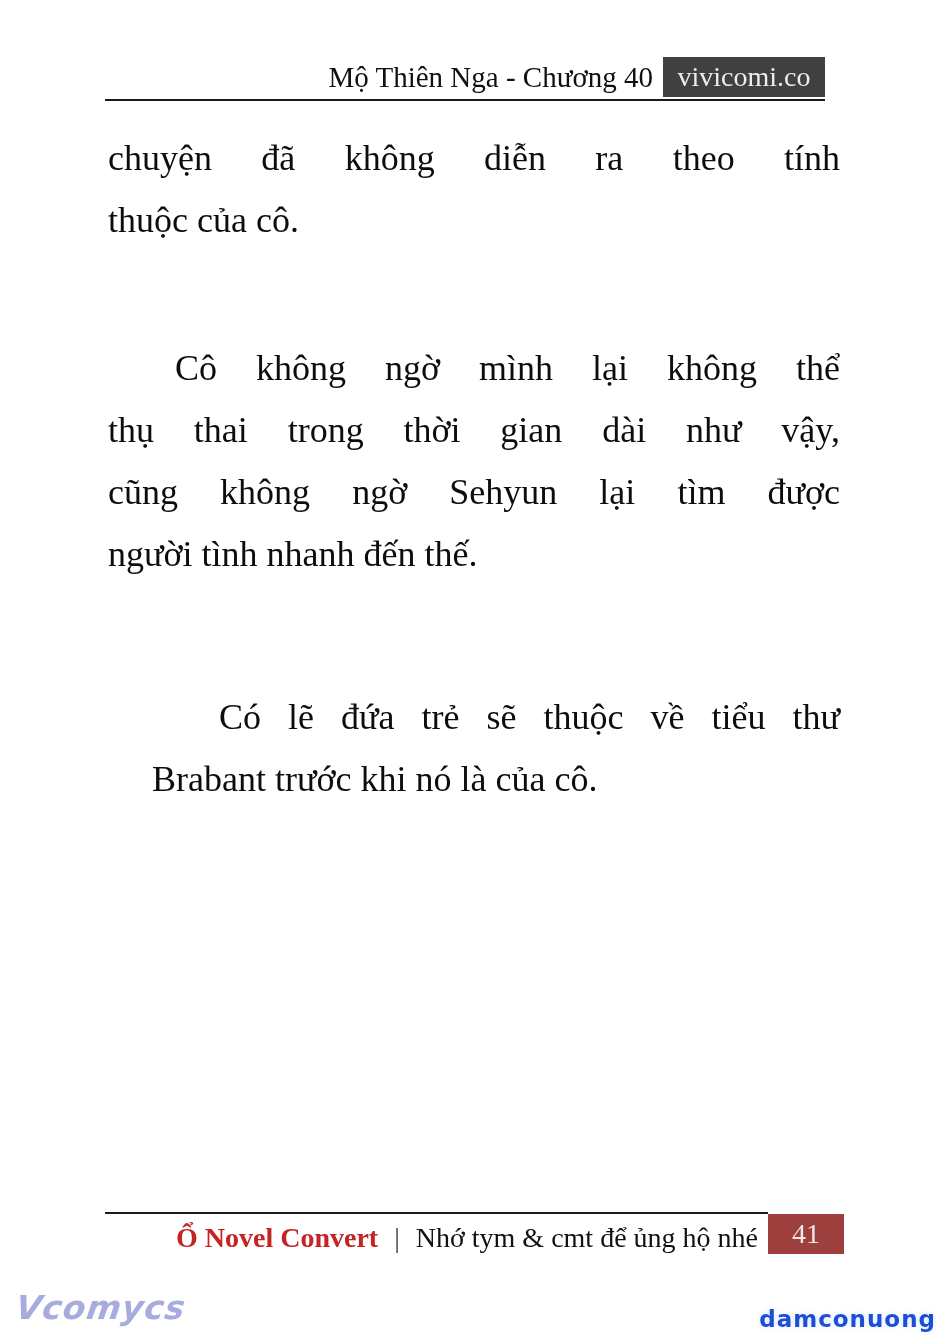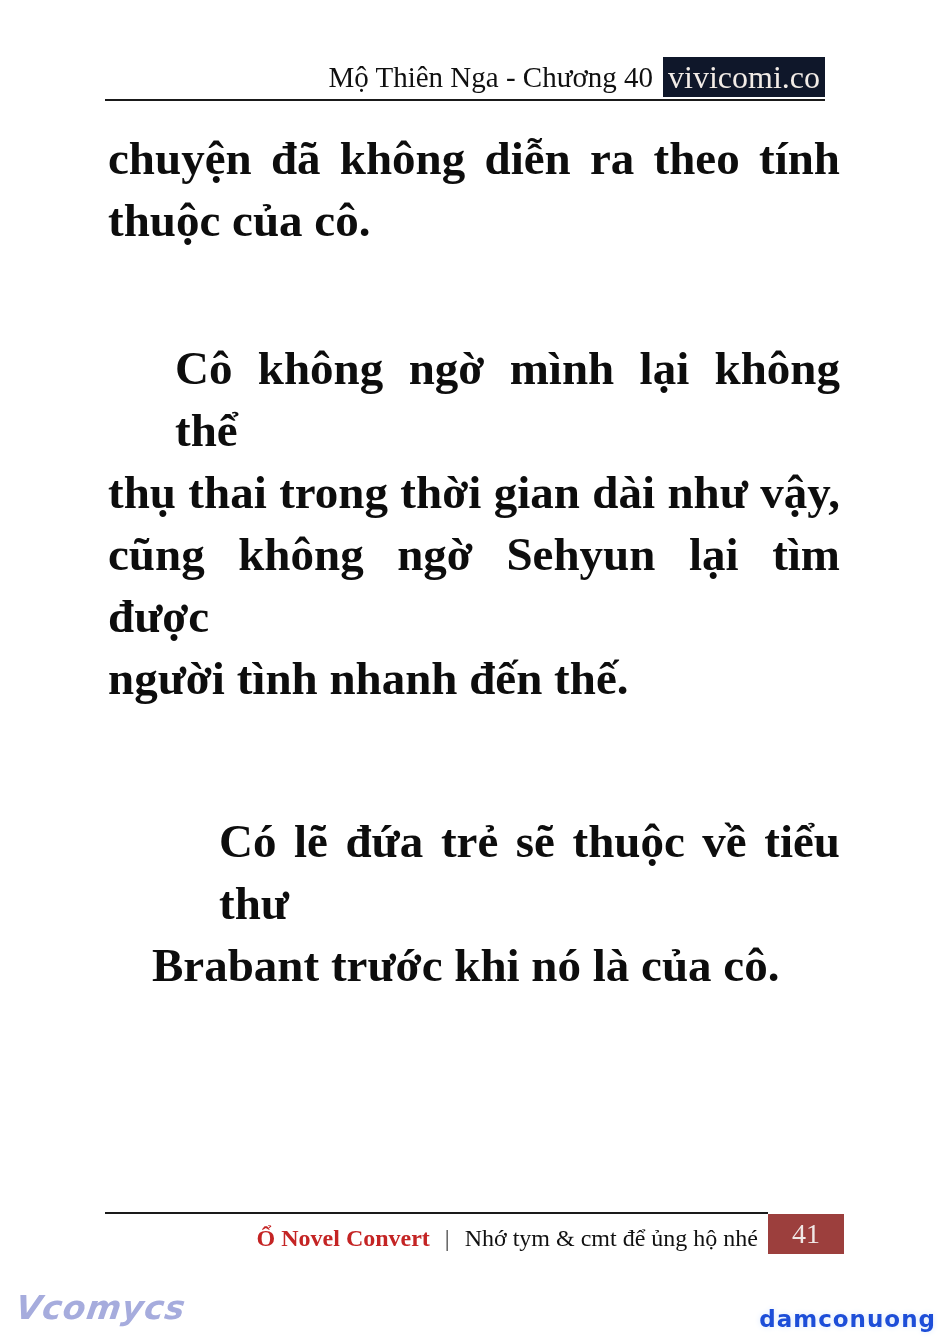--- a/index.html
+++ b/index.html
@@ -22,23 +22,23 @@
     line-height: 40px;
     white-space: nowrap;
     color: #101010;
   }
   .site-badge {
     position: absolute;
     left: 663px;
     top: 57px;
     width: 162px;
     height: 40px;
-    background: #0f172a;
+    background: #404040;
     color: #f2ece7;
-    font-size: 32px;
+    font-size: 28px;
     line-height: 40px;
     text-align: center;
   }
   .header-rule {
     position: absolute;
     left: 105px;
     top: 99px;
     width: 720px;
     height: 2px;
     background: #1a1a1a;
@@ -48,45 +48,44 @@
   .body-text {
     position: absolute;
     left: 108px;
     top: 127px;
     width: 732px;
   }
   .para { margin: 0; }
   .para + .para { margin-top: 86px; }
   .para:nth-child(3) { margin-top: 101px; margin-left: 44px; }
   .line {
-    font-size: 47px;
+    font-size: 36px;
     line-height: 62px;
     white-space: normal;
-    font-weight: bold;
   }
   .line.stretch {
     text-align: justify;
     text-align-last: justify;
   }
   .line.indent { padding-left: 67px; }
 
   
   .footer-rule {
     position: absolute;
     left: 105px;
     top: 1212px;
     width: 663px;
     height: 2px;
     background: #1a1a1a;
   }
   .footer-text {
     position: absolute;
     top: 1218px;
     right: 192px;
-    font-size: 24px;
+    font-size: 28px;
     line-height: 40px;
     white-space: nowrap;
   }
   .footer-brand { color: #c42424; font-weight: bold; }
   .footer-sep { color: #3a3a3a; margin: 0 9px; }
   .footer-note { color: #111111; }
   .page-number-box {
     position: absolute;
     left: 768px;
     top: 1214px;

